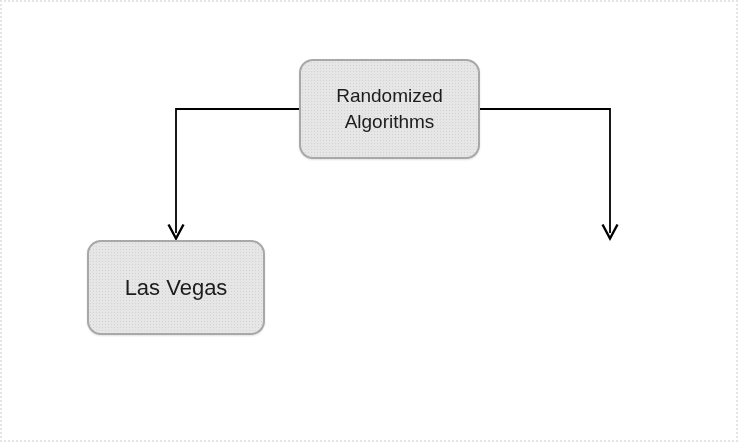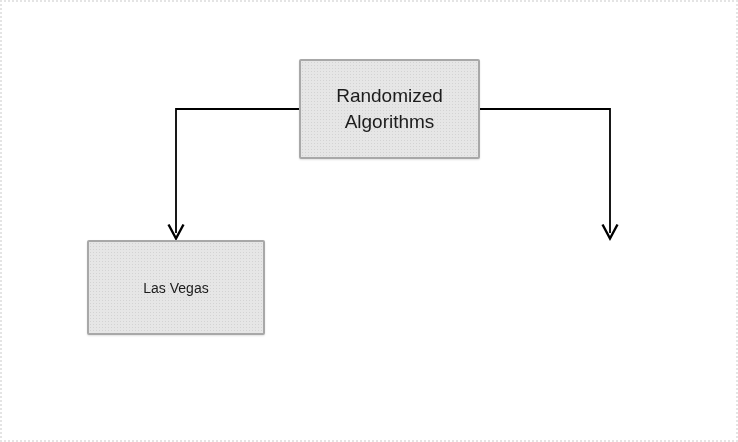--- a/index.html
+++ b/index.html
@@ -37,21 +37,21 @@
     stroke-linecap: butt;
     stroke-linejoin: miter;
   }
   .node {
     position: absolute;
     box-sizing: border-box;
     display: flex;
     align-items: center;
     justify-content: center;
     text-align: center;
-    border-radius: 2px;
+    border-radius: 14px;
     border: 2px solid var(--node-border, #a8a8a8);
     background-color: var(--node-fill, #e6e6e6);
     background-image: radial-gradient(var(--node-fill-dot, #d3d3d3) 0.7px, transparent 0.8px);
     background-size: 3px 3px;
     box-shadow: 0 1px 2px rgba(0,0,0,0.12);
     color: var(--node-text, #1c1c1c);
     cursor: default;
   }
   .node-root {
     left: 297px;
@@ -60,21 +60,21 @@
     height: 100px;
     font-size: 19px;
     line-height: 1.35;
     padding: 0 14px;
   }
   .node-child-left {
     left: 85px;
     top: 238px;
     width: 178px;
     height: 95px;
-    font-size: 14px;
+    font-size: 22px;
     padding: 0 12px;
   }
   .node-child-right {
     left: 521px;
     top: 238px;
     width: 175px;
     height: 95px;
     font-size: 18px;
     padding: 0 12px;
   }

